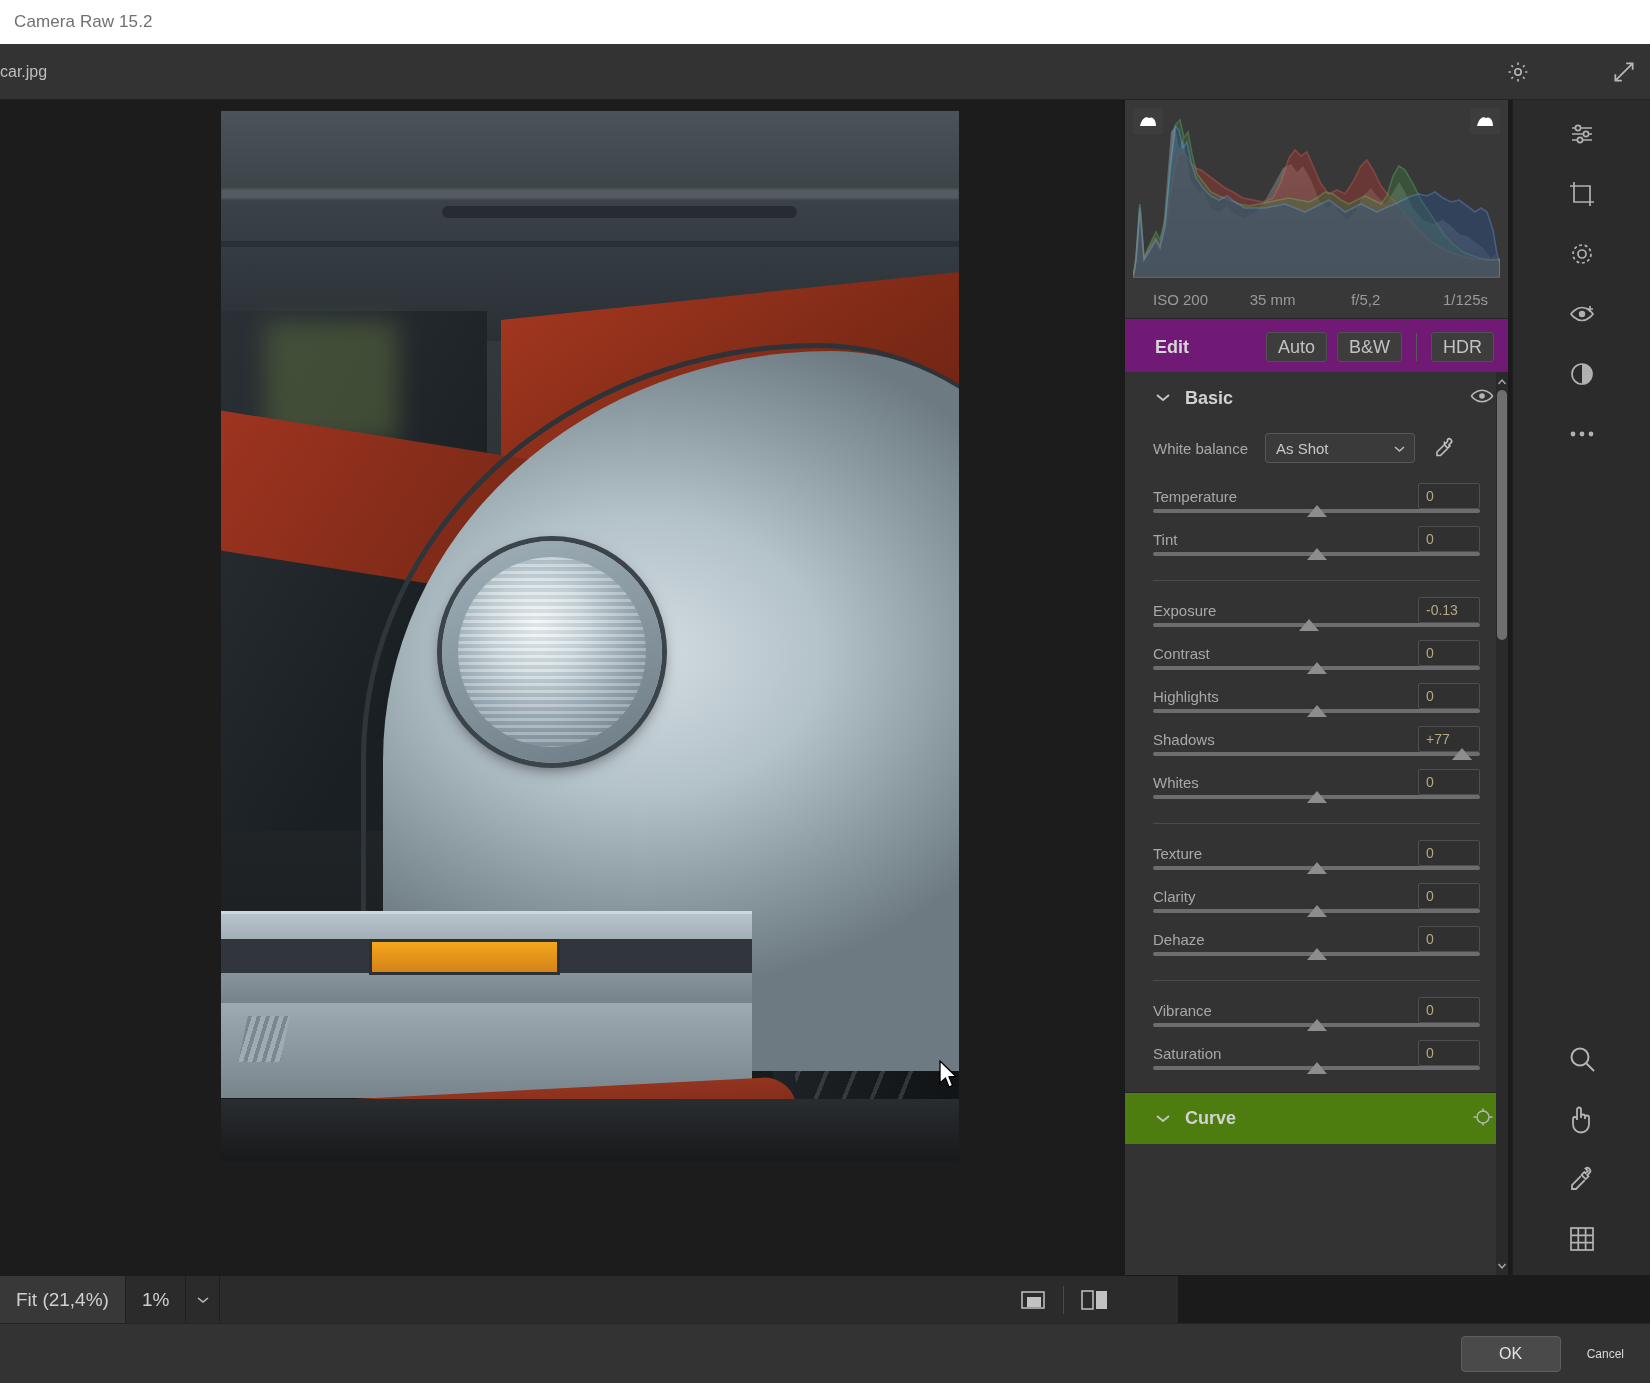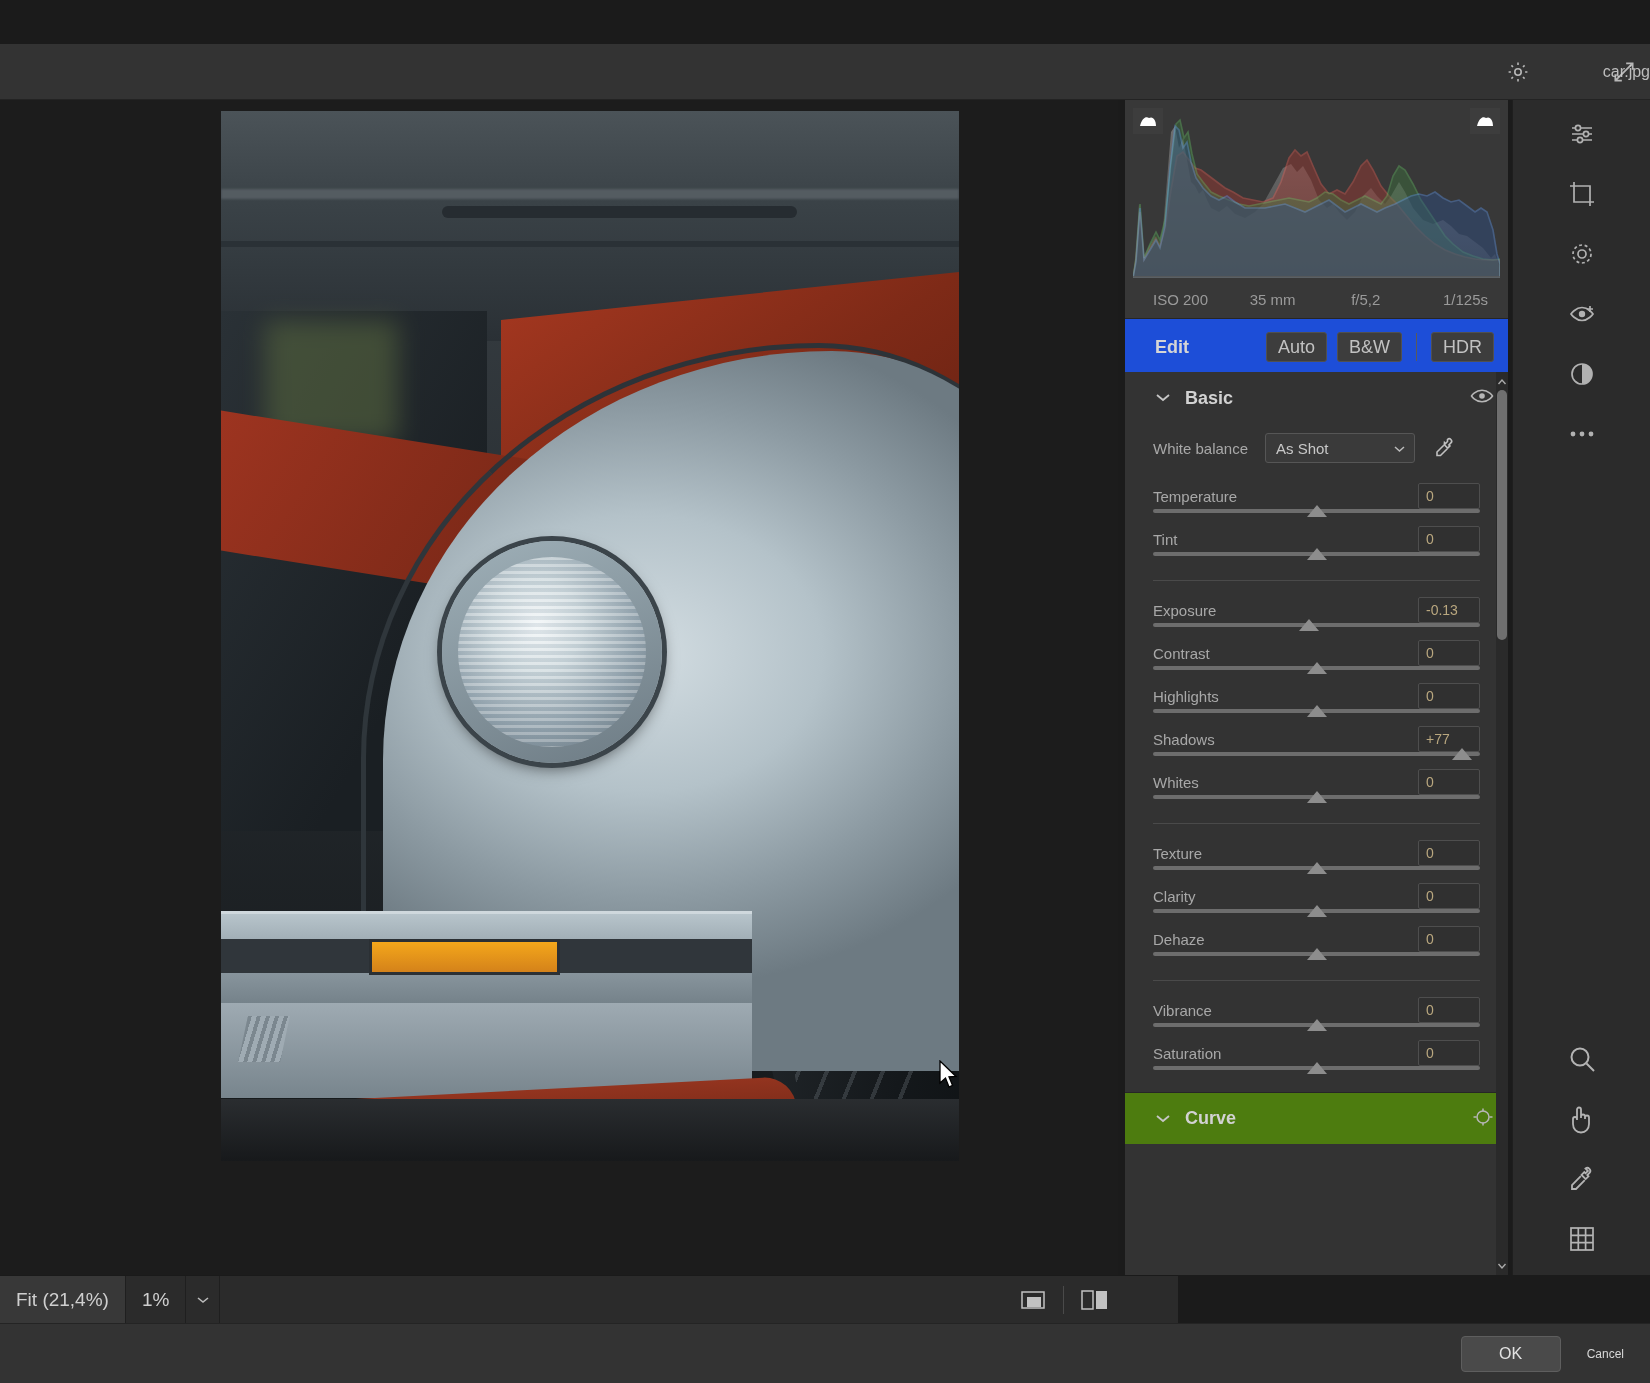--- a/index.html
+++ b/index.html
@@ -19,21 +19,21 @@
   }
   .titlebar .title {
     margin-left: 14px; font-size: 17px; color: #707070; letter-spacing: .1px;
   }
 
   
   .toolbar {
     position: absolute; left:0; top:44px; width: 1650px; height: 56px;
     background: #333333;
     border-bottom: 1px solid #232323;
-    display:flex; align-items:center; justify-content:flex-end;
+    display:flex; align-items:center; justify-content:flex-start;
   }
   .toolbar .fname { font-size: 16px; color: #bdbdbd; }
   .tb-right { position:absolute; right: 118px; top: 0; height:56px; display:flex; align-items:center; gap: 22px;}
   .tb-far   { position:absolute; right: 12px; top: 0; height:56px; display:flex; align-items:center;}
   .ticon { width: 28px; height: 28px; display:flex; align-items:center; justify-content:center; opacity:.85; }
   .ticon svg { display:block; }
 
   
   .canvas-area {
     position: absolute; left: 0; top: 100px; width: 1178px; height: 1175px;
@@ -162,21 +162,21 @@
   .exif-row {
     height:38px; background:#383838; display:flex; align-items:center;
     font-size:15px; color:#9a9a9a; padding: 0 20px 0 28px;
   }
   .exif-row span { flex: 1; }
   .exif-row span:nth-child(2){ flex: 1.05; }
   .exif-row span:nth-child(3){ flex: 0.95; text-align:left; }
   .exif-row span:last-child { flex: 0 0 auto; }
 
   .edit-head {
-    height:58px; background:#1d4ed8; border-top:1px solid #262626; border-bottom:1px solid #262626;
+    height:58px; background:#701a75; border-top:1px solid #262626; border-bottom:1px solid #262626;
     display:flex; align-items:center; padding: 0 14px 0 30px; gap: 25px;
   }
   .edit-title { font-size:18px; font-weight:bold; color:#d6d6d6; }
   .edit-btns { margin-left:auto; display:flex; align-items:center; gap:10px; }
   .pbtn {
     min-width:46px; height:30px; padding: 0 11px;
     background:#3d3d3d; border:1px solid #505050; border-radius:3px;
     color:#c2c2c2; font-size:18px; display:flex; align-items:center; justify-content:center;
   }
   .vsep { width:1px; height:28px; background:#5a5a5a; margin: 0 4px; }
@@ -268,20 +268,23 @@
 
   .panel-divider-left {
     position:absolute; left:1118px; top:100px; width:7px; height:1175px; background:#1b1b1b;
   }
 </style>
 </head>
 <body>
 
 <div id="app">
 
+  <div class="titlebar">
+    <div class="title">Camera Raw 15.2</div>
+  </div>
 
   <div class="toolbar">
     <div class="fname">car.jpg</div>
     <div class="tb-right">
       <div class="ticon">
         <svg width="24" height="24" viewBox="0 0 24 24" fill="none" stroke="#cfcfcf" stroke-width="1.6">
           <circle cx="12" cy="12" r="3.2"></circle>
           <path d="M12 2.6v2.3M12 19.1v2.3M2.6 12h2.3M19.1 12h2.3M5.4 5.4l1.6 1.6M17 17l1.6 1.6M18.6 5.4L17 7M7 17l-1.6 1.6"></path>
         </svg>
       </div>

